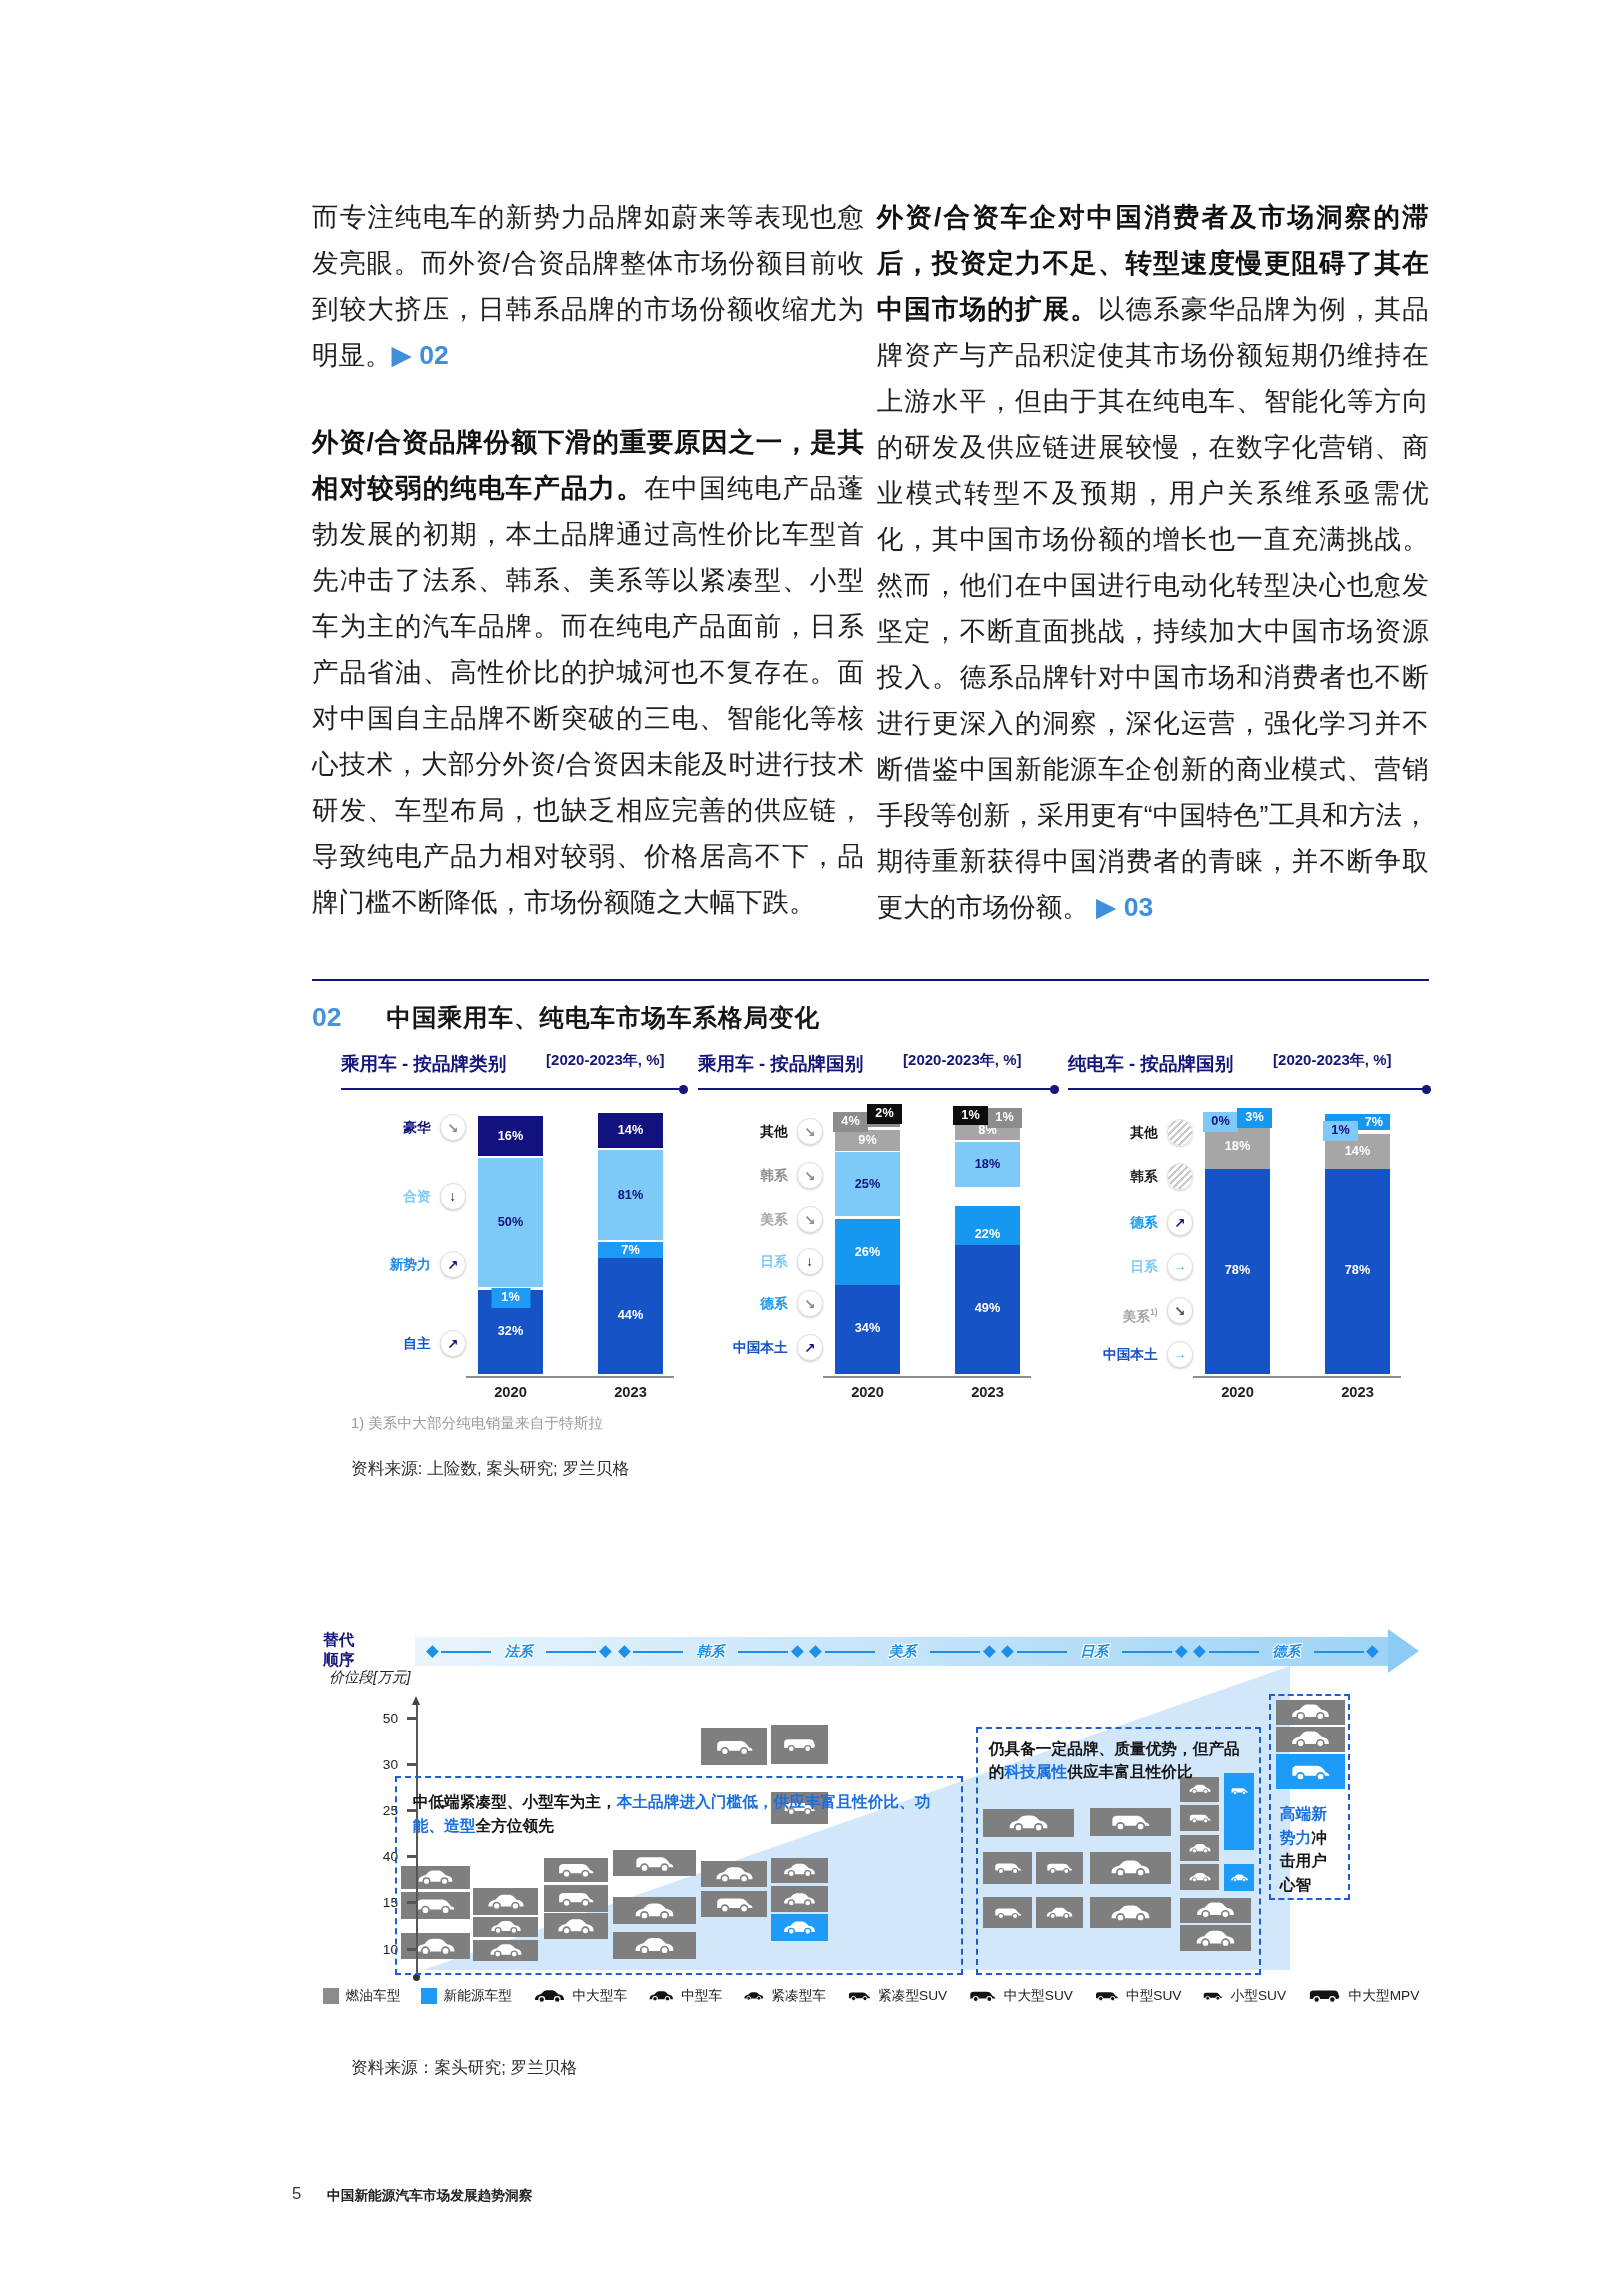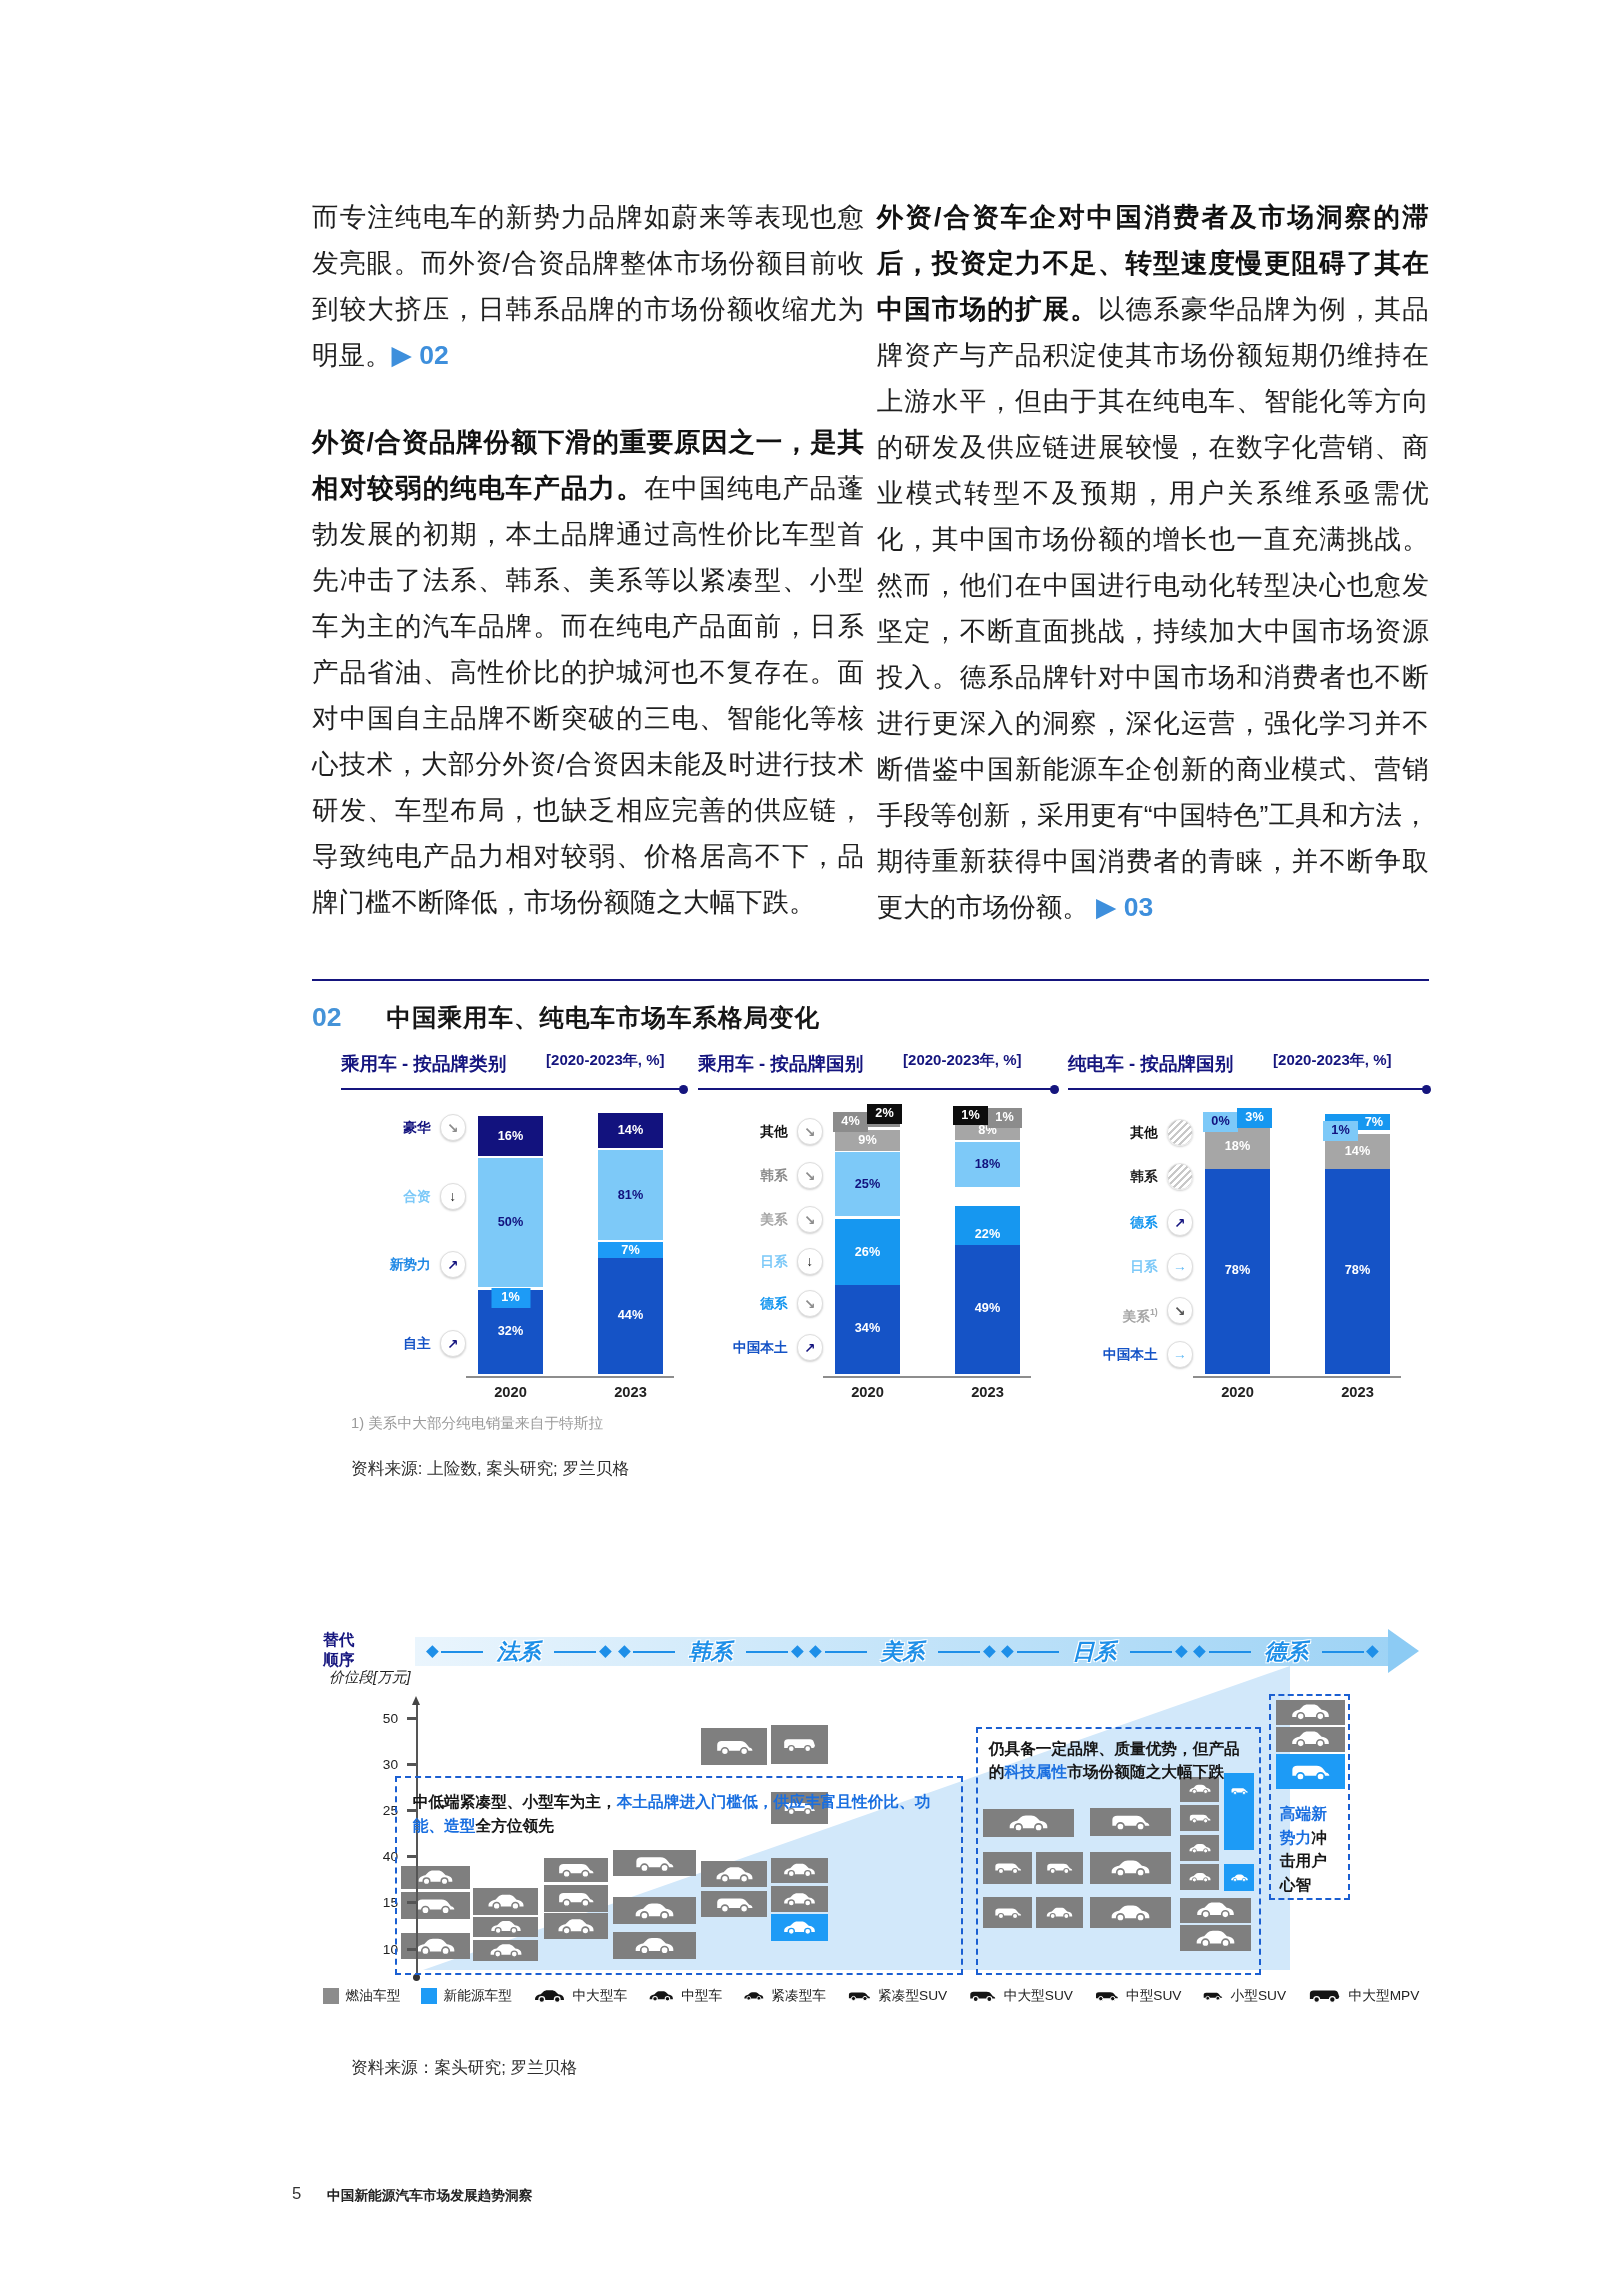--- a/index.html
+++ b/index.html
@@ -42,21 +42,21 @@
   .note{position:absolute;font-size:14.7px;color:#9B9B9B;}
   .src{position:absolute;font-size:16.7px;color:#2d2d2d;}
   
   .order-label{position:absolute;left:323px;top:1630px;font-size:15.7px;line-height:19.6px;font-weight:bold;color:#15157E;}
   .band{position:absolute;left:415px;top:1637px;width:975px;height:29px;z-index:2;
         background:linear-gradient(90deg,#EAF5FD,#9ED3F5);display:flex;align-items:center;padding:0 7.8px;box-sizing:border-box;}
   .band-arrow{position:absolute;left:1388px;top:1629px;width:0;height:0;z-index:2;
         border-top:22.5px solid transparent;border-bottom:22.5px solid transparent;border-left:31px solid #8CCBF4;}
   .dia{width:8.8px;height:8.8px;background:#1E8FE8;transform:rotate(45deg);flex:0 0 auto;margin:0 4.9px;}
   .tl-line{flex:1 1 auto;height:2px;background:#1E8FE8;}
-  .tl-label{font-size:22px;font-weight:bold;font-style:italic;color:#1E8FE8;margin:0 13.7px;white-space:nowrap;
+  .tl-label{font-size:14px;font-weight:bold;font-style:italic;color:#1E8FE8;margin:0 13.7px;white-space:nowrap;
             text-shadow:-1px -1px 0 #fff,1px -1px 0 #fff,-1px 1px 0 #fff,1px 1px 0 #fff;}
   .axis-title{position:absolute;left:329px;top:1668px;font-size:14.7px;font-style:italic;color:#222;}
   .vaxis{position:absolute;left:416px;top:1705px;width:2px;height:271px;background:#555;z-index:3;}
   .vaxis-arrow{position:absolute;left:412px;top:1696px;width:0;height:0;z-index:3;
         border-left:4.9px solid transparent;border-right:4.9px solid transparent;border-bottom:9.8px solid #444;}
   .vaxis-dot{position:absolute;left:413px;top:1974px;width:6.9px;height:6.9px;background:#333;border-radius:50%;z-index:3;}
   .tick{position:absolute;width:8.8px;height:2.9px;background:#555;left:407px;z-index:3;}
   .tick-label{position:absolute;width:39px;text-align:right;left:359px;font-size:13.7px;color:#222;transform:translateY(-50%);z-index:3;}
   .wedge{position:absolute;left:423px;top:1666px;width:867px;height:304px;background:#D2E8FA;
          clip-path:polygon(0 100%,100% 0,100% 100%);z-index:1;}
@@ -616,21 +616,21 @@
       </div>
     </div>
 
   <div class="dbox" style="left:395px;top:1776px;width:568px;height:199px;">
     <div class="dbox-text box1-text">
       <span>中低端紧凑型、小型车为主，</span><span class="blue">本土品牌进入门槛低，供应丰富且性价比、功能、造型</span><span>全方位领先</span>
     </div>
   </div>
   <div class="dbox" style="left:976px;top:1727px;width:285px;height:248px;">
     <div class="dbox-text box2-text">
-      <span>仍具备一定品牌、质量优势，但产品的</span><span class="blue">科技属性</span><span>市场份额随之大幅下跌</span>
+      <span>仍具备一定品牌、质量优势，但产品的</span><span class="blue">科技属性</span><span>供应丰富且性价比</span>
     </div>
   </div>
   <div class="dbox" style="left:1269px;top:1694px;width:81px;height:206px;">
     <div class="dbox-text box3-text">
       <span class="blue">高端新势力</span><span>冲击用户心智</span>
     </div>
   </div>
 
   <div class="legend03" id="legend03">
       <span class="item">

